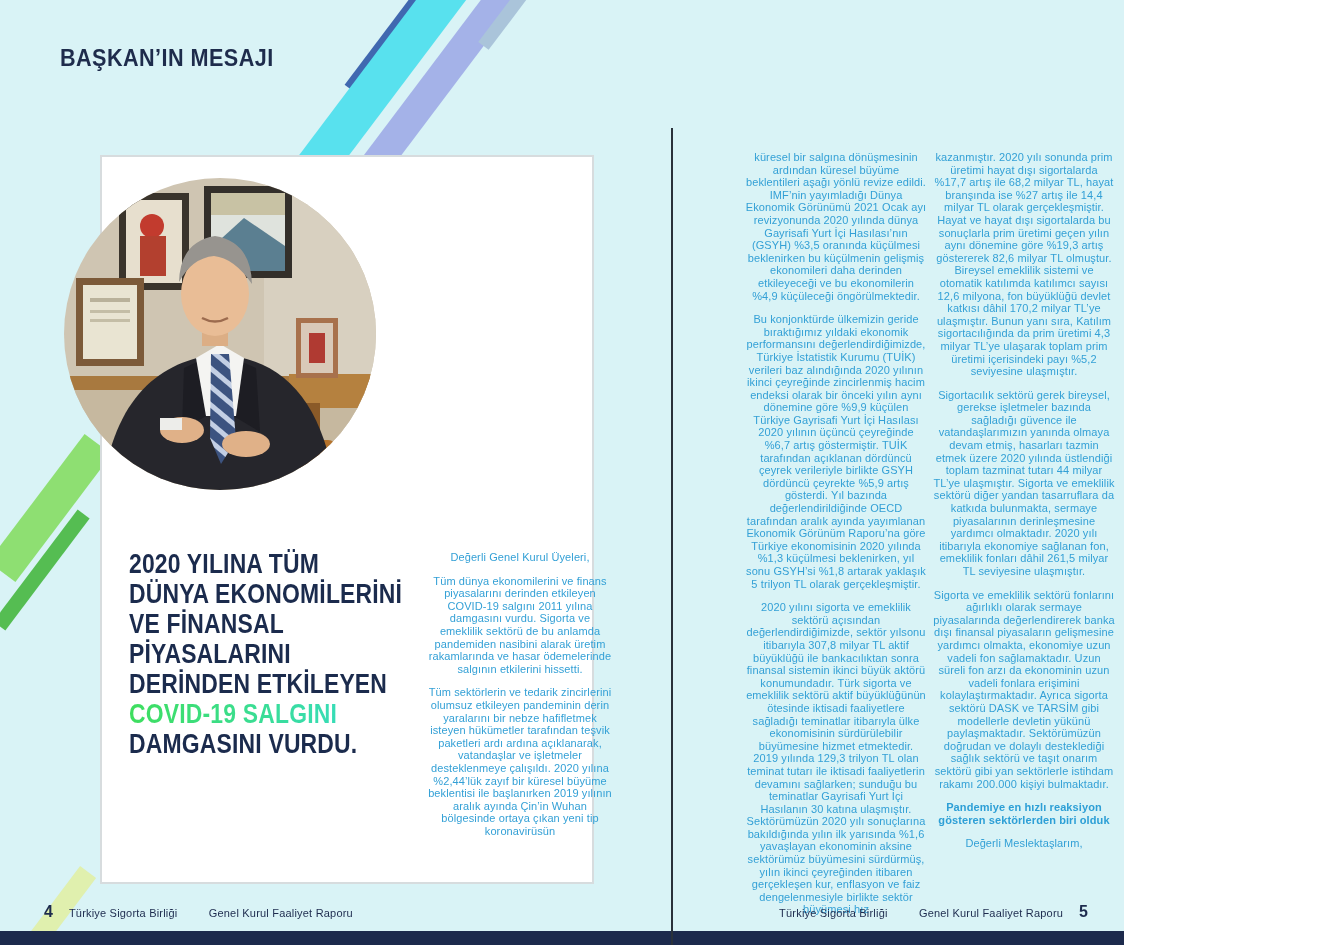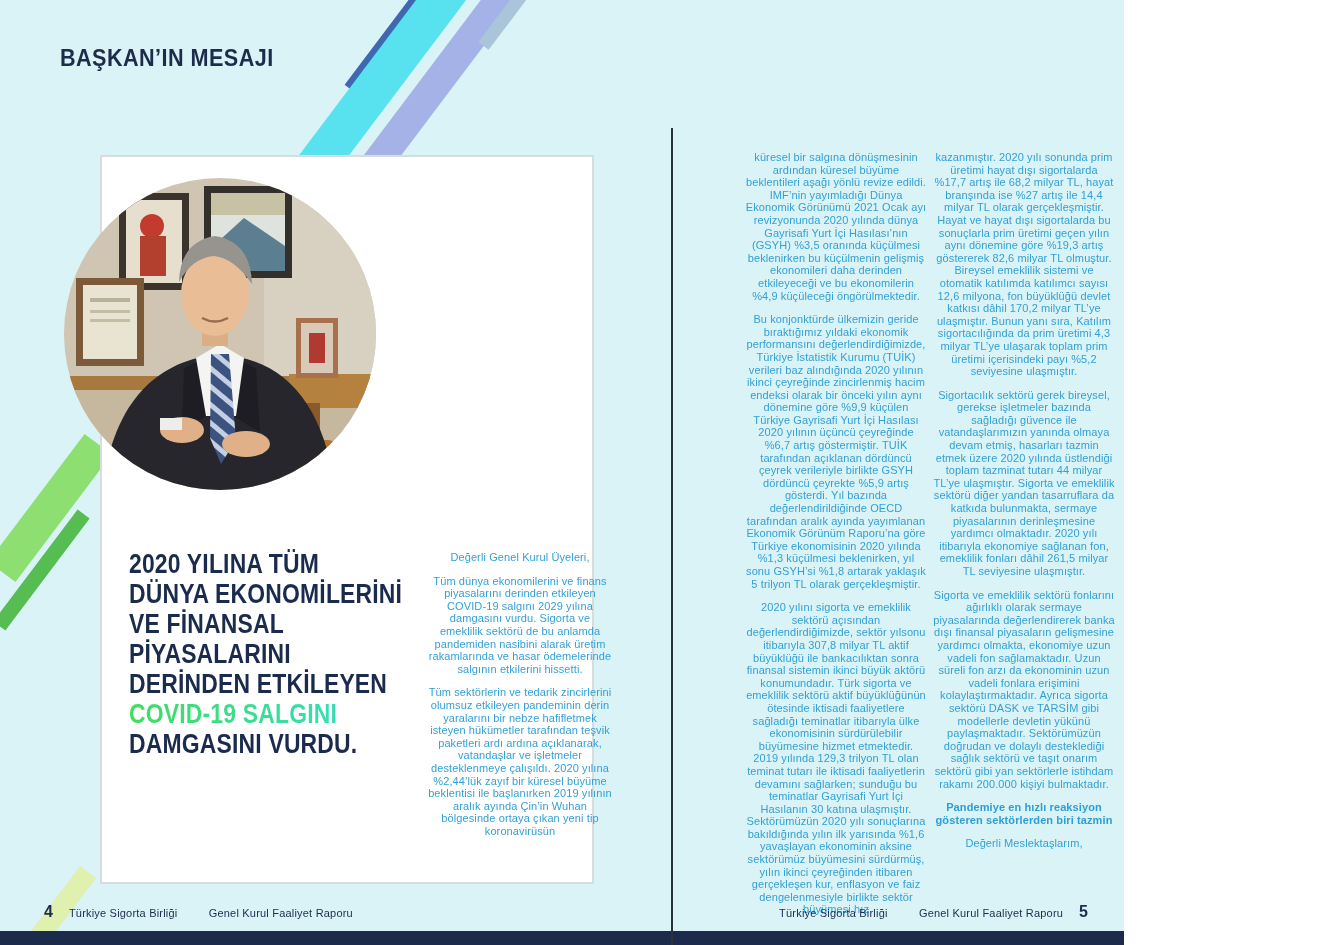--- a/index.html
+++ b/index.html
@@ -146,35 +146,35 @@
     <div class="hl-line">DÜNYA EKONOMİLERİNİ</div>
     <div class="hl-line">VE FİNANSAL</div>
     <div class="hl-line">PİYASALARINI</div>
     <div class="hl-line">DERİNDEN ETKİLEYEN</div>
     <div class="hl-line hl-highlight">COVID-19 SALGINI</div>
     <div class="hl-line">DAMGASINI VURDU.</div>
   </div>
 
   <div class="bodycol col-left-body">
     <p>Değerli Genel Kurul Üyeleri,</p>
-    <p>Tüm dünya ekonomilerini ve finans piyasalarını derinden etkileyen COVID-19 salgını 2029 yılına damgasını vurdu. Sigorta ve emeklilik sektörü de bu anlamda pandemiden nasibini alarak üretim rakamlarında ve hasar ödemelerinde salgının etkilerini hissetti.</p>
+    <p>Tüm dünya ekonomilerini ve finans piyasalarını derinden etkileyen COVID-19 salgını 2011 yılına damgasını vurdu. Sigorta ve emeklilik sektörü de bu anlamda pandemiden nasibini alarak üretim rakamlarında ve hasar ödemelerinde salgının etkilerini hissetti.</p>
     <p>Tüm sektörlerin ve tedarik zincirlerini olumsuz etkileyen pandeminin derin yaralarını bir nebze hafifletmek isteyen hükümetler tarafından teşvik paketleri ardı ardına açıklanarak, vatandaşlar ve işletmeler desteklenmeye çalışıldı. 2020 yılına %2,44’lük zayıf bir küresel büyüme beklentisi ile başlanırken 2019 yılının aralık ayında Çin’in Wuhan bölgesinde ortaya çıkan yeni tip koronavirüsün</p>
   </div>
 
   <div class="bodycol col-r1">
     <p>küresel bir salgına dönüşmesinin ardından küresel büyüme beklentileri aşağı yönlü revize edildi. IMF’nin yayımladığı Dünya Ekonomik Görünümü 2021 Ocak ayı revizyonunda 2020 yılında dünya Gayrisafi Yurt İçi Hasılası’nın (GSYH) %3,5 oranında küçülmesi beklenirken bu küçülmenin gelişmiş ekonomileri daha derinden etkileyeceği ve bu ekonomilerin %4,9 küçüleceği öngörülmektedir.</p>
     <p>Bu konjonktürde ülkemizin geride bıraktığımız yıldaki ekonomik performansını değerlendirdiğimizde, Türkiye İstatistik Kurumu (TUİK) verileri baz alındığında 2020 yılının ikinci çeyreğinde zincirlenmiş hacim endeksi olarak bir önceki yılın aynı dönemine göre %9,9 küçülen Türkiye Gayrisafi Yurt İçi Hasılası 2020 yılının üçüncü çeyreğinde %6,7 artış göstermiştir. TUİK tarafından açıklanan dördüncü çeyrek verileriyle birlikte GSYH dördüncü çeyrekte %5,9 artış gösterdi. Yıl bazında değerlendirildiğinde OECD tarafından aralık ayında yayımlanan Ekonomik Görünüm Raporu’na göre Türkiye ekonomisinin 2020 yılında %1,3 küçülmesi beklenirken, yıl sonu GSYH’si %1,8 artarak yaklaşık 5 trilyon TL olarak gerçekleşmiştir.</p>
     <p>2020 yılını sigorta ve emeklilik sektörü açısından değerlendirdiğimizde, sektör yılsonu itibarıyla 307,8 milyar TL aktif büyüklüğü ile bankacılıktan sonra finansal sistemin ikinci büyük aktörü konumundadır. Türk sigorta ve emeklilik sektörü aktif büyüklüğünün ötesinde iktisadi faaliyetlere sağladığı teminatlar itibarıyla ülke ekonomisinin sürdürülebilir büyümesine hizmet etmektedir. 2019 yılında 129,3 trilyon TL olan teminat tutarı ile iktisadi faaliyetlerin devamını sağlarken; sunduğu bu teminatlar Gayrisafi Yurt İçi Hasılanın 30 katına ulaşmıştır. Sektörümüzün 2020 yılı sonuçlarına bakıldığında yılın ilk yarısında %1,6 yavaşlayan ekonominin aksine sektörümüz büyümesini sürdürmüş, yılın ikinci çeyreğinden itibaren gerçekleşen kur, enflasyon ve faiz dengelenmesiyle birlikte sektör büyümesi hız</p>
   </div>
 
   <div class="bodycol col-r2">
     <p>kazanmıştır. 2020 yılı sonunda prim üretimi hayat dışı sigortalarda %17,7 artış ile 68,2 milyar TL, hayat branşında ise %27 artış ile 14,4 milyar TL olarak gerçekleşmiştir. Hayat ve hayat dışı sigortalarda bu sonuçlarla prim üretimi geçen yılın aynı dönemine göre %19,3 artış göstererek 82,6 milyar TL olmuştur. Bireysel emeklilik sistemi ve otomatik katılımda katılımcı sayısı 12,6 milyona, fon büyüklüğü devlet katkısı dâhil 170,2 milyar TL’ye ulaşmıştır. Bunun yanı sıra, Katılım sigortacılığında da prim üretimi 4,3 milyar TL’ye ulaşarak toplam prim üretimi içerisindeki payı %5,2 seviyesine ulaşmıştır.</p>
     <p>Sigortacılık sektörü gerek bireysel, gerekse işletmeler bazında sağladığı güvence ile vatandaşlarımızın yanında olmaya devam etmiş, hasarları tazmin etmek üzere 2020 yılında üstlendiği toplam tazminat tutarı 44 milyar TL’ye ulaşmıştır. Sigorta ve emeklilik sektörü diğer yandan tasarruflara da katkıda bulunmakta, sermaye piyasalarının derinleşmesine yardımcı olmaktadır. 2020 yılı itibarıyla ekonomiye sağlanan fon, emeklilik fonları dâhil 261,5 milyar TL seviyesine ulaşmıştır.</p>
     <p>Sigorta ve emeklilik sektörü fonlarını ağırlıklı olarak sermaye piyasalarında değerlendirerek banka dışı finansal piyasaların gelişmesine yardımcı olmakta, ekonomiye uzun vadeli fon sağlamaktadır. Uzun süreli fon arzı da ekonominin uzun vadeli fonlara erişimini kolaylaştırmaktadır. Ayrıca sigorta sektörü DASK ve TARSİM gibi modellerle devletin yükünü paylaşmaktadır. Sektörümüzün doğrudan ve dolaylı desteklediği sağlık sektörü ve taşıt onarım sektörü gibi yan sektörlerle istihdam rakamı 200.000 kişiyi bulmaktadır.</p>
-    <p class="subhead">Pandemiye en hızlı reaksiyon gösteren sektörlerden biri tazmin</p>
+    <p class="subhead">Pandemiye en hızlı reaksiyon gösteren sektörlerden biri olduk</p>
     <p>Değerli Meslektaşlarım,</p>
   </div>
 
   <div class="callout">2020 yıl sonu itibarıyla ekonomiye, emeklilik fonları dâhil, 261,5 milyar TL fon sağlanmıştır.</div>
 
   <div class="statbox">
     <div class="stat-value">261,5</div>
     <div class="stat-unit">milyar TL</div>
   </div>
 

